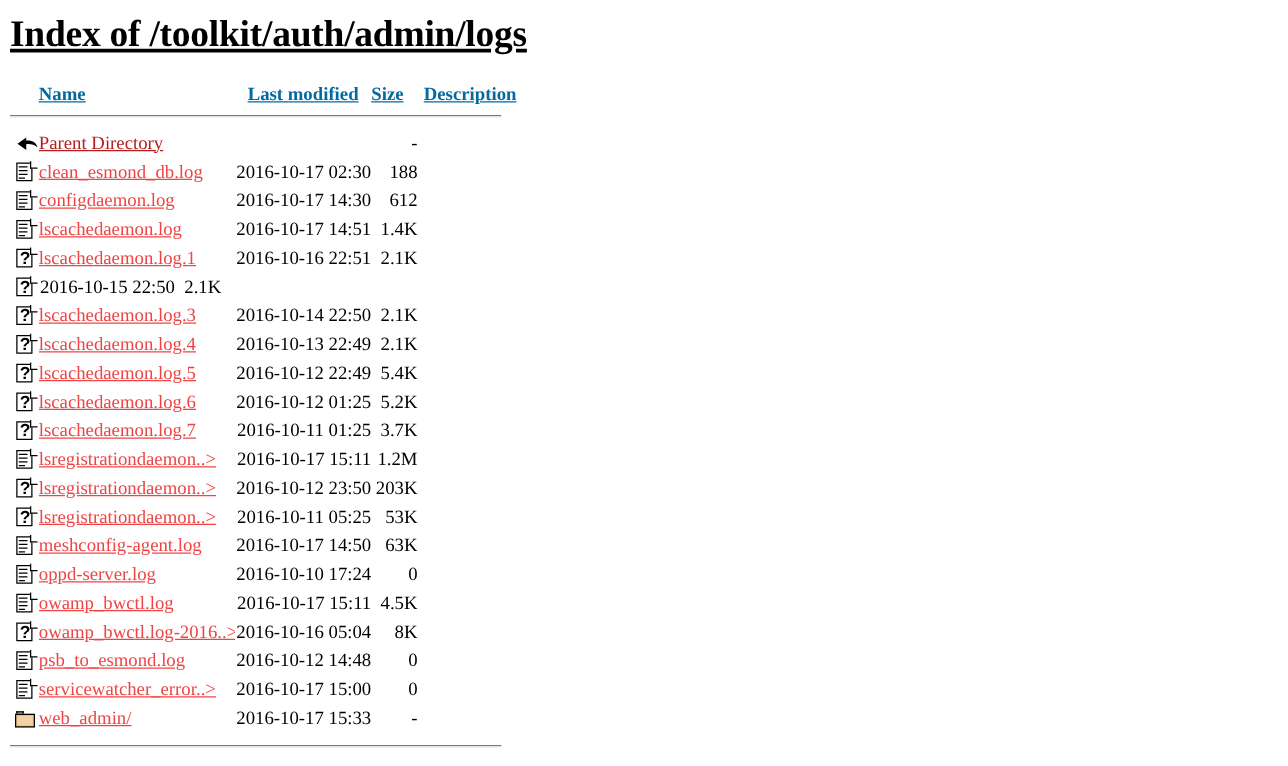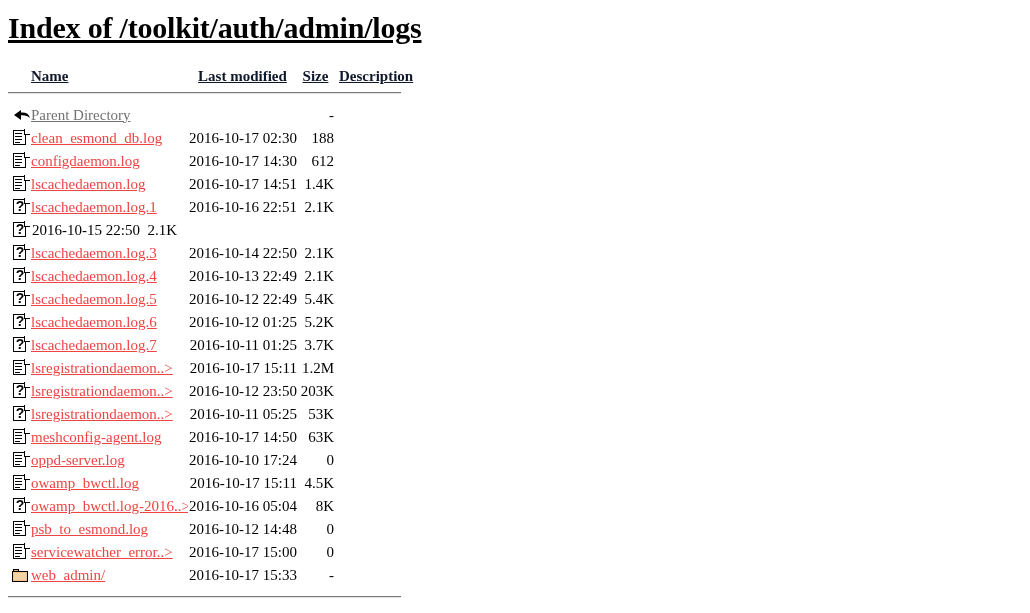--- a/index.html
+++ b/index.html
@@ -40,28 +40,28 @@
 
   .hdr-row {
     display: flex;
     align-items: baseline;
     height: 20px;
     margin-bottom: 4px;
   }
   .hdr-row .col-icon { width: 23px; flex: 0 0 23px; }
   .hdr-col {
     font-weight: bold;
-    color: #0f172a;
+    color: #0369a1;
     text-decoration: underline;
     cursor: pointer;
     white-space: nowrap;
   }
   .hdr-name { flex: 0 0 157px; }
   .hdr-mod  { flex: 0 0 109px; text-align: center; }
-  .hdr-size { flex: 0 0 37px; text-align: center; }
+  .hdr-size { flex: 0 0 37px; text-align: left; }
   .hdr-desc { flex: 0 0 auto; padding-left: 5px; }
 
   hr.rule {
     border: 0;
     border-top: 1px solid #7a7a7a;
     border-bottom: 1px solid #e3e3e3;
     margin: 0 0 0 0;
     width: 393px;
     height: 0;
   }
@@ -88,21 +88,21 @@
   }
   .col-name {
     flex: 0 0 157px;
     overflow: hidden;
   }
   .col-name a {
     color: #ef4444;
     text-decoration: underline;
     cursor: pointer;
   }
-  .col-name a.visited { color: #737373; }
+  .col-name a.visited { color: #b91c1c; }
 
   .col-mod {
     flex: 0 0 109px;
     text-align: right;
     font-size: 15px;
   }
   .col-size {
     flex: 0 0 37px;
     text-align: right;
     padding-right: 2px;

